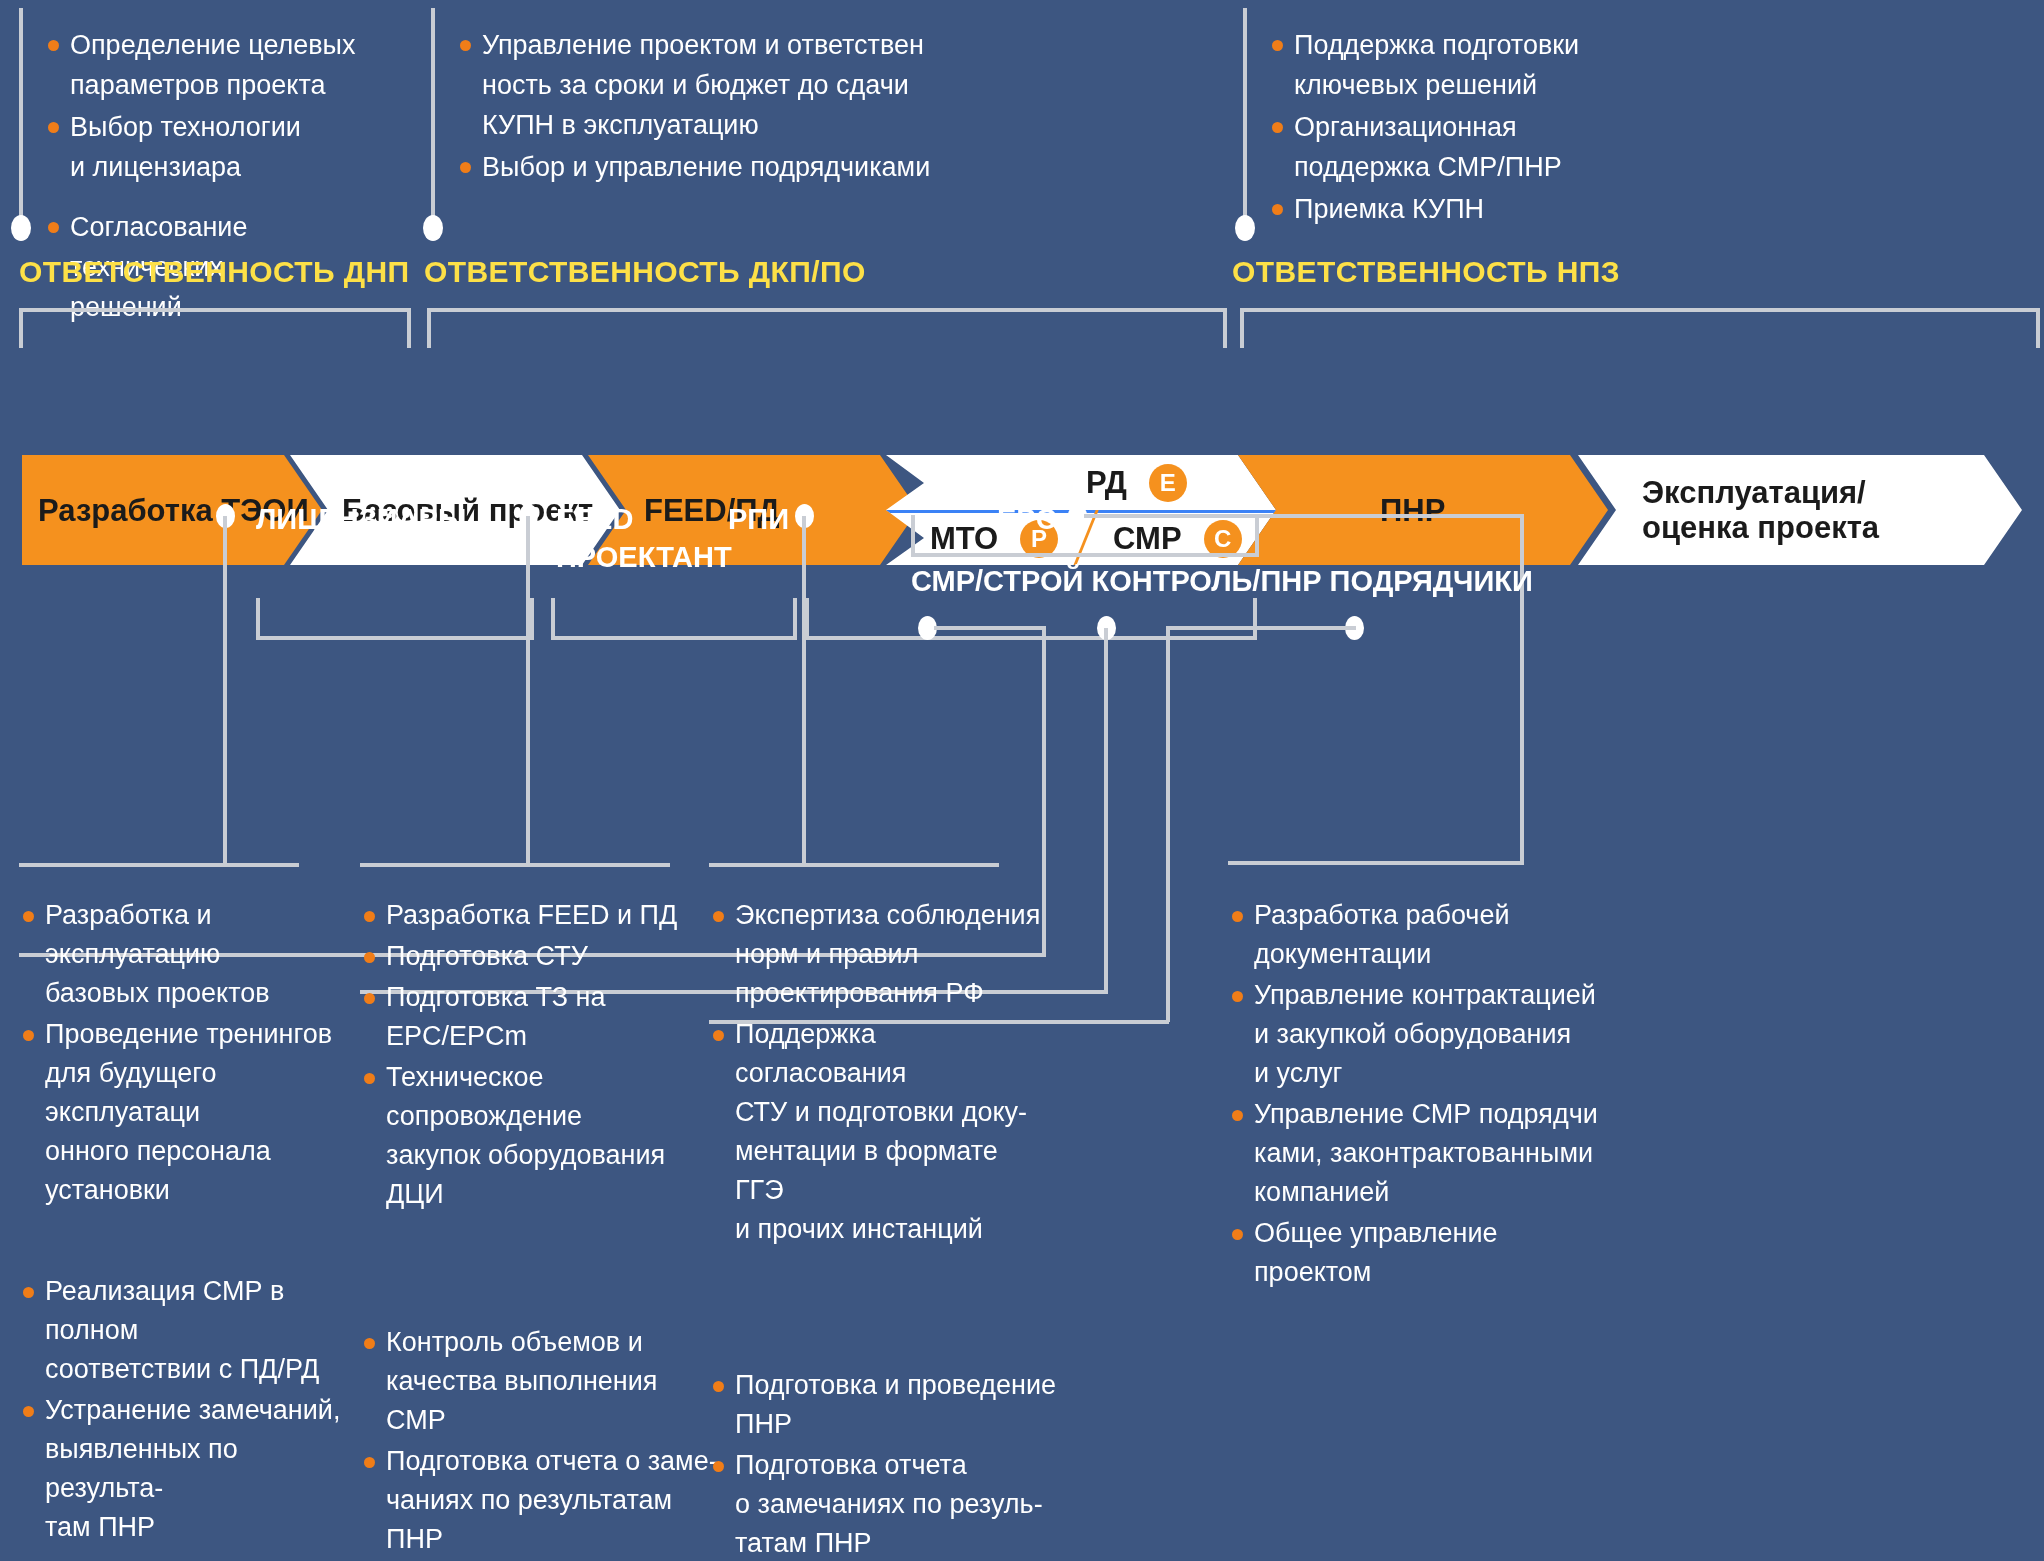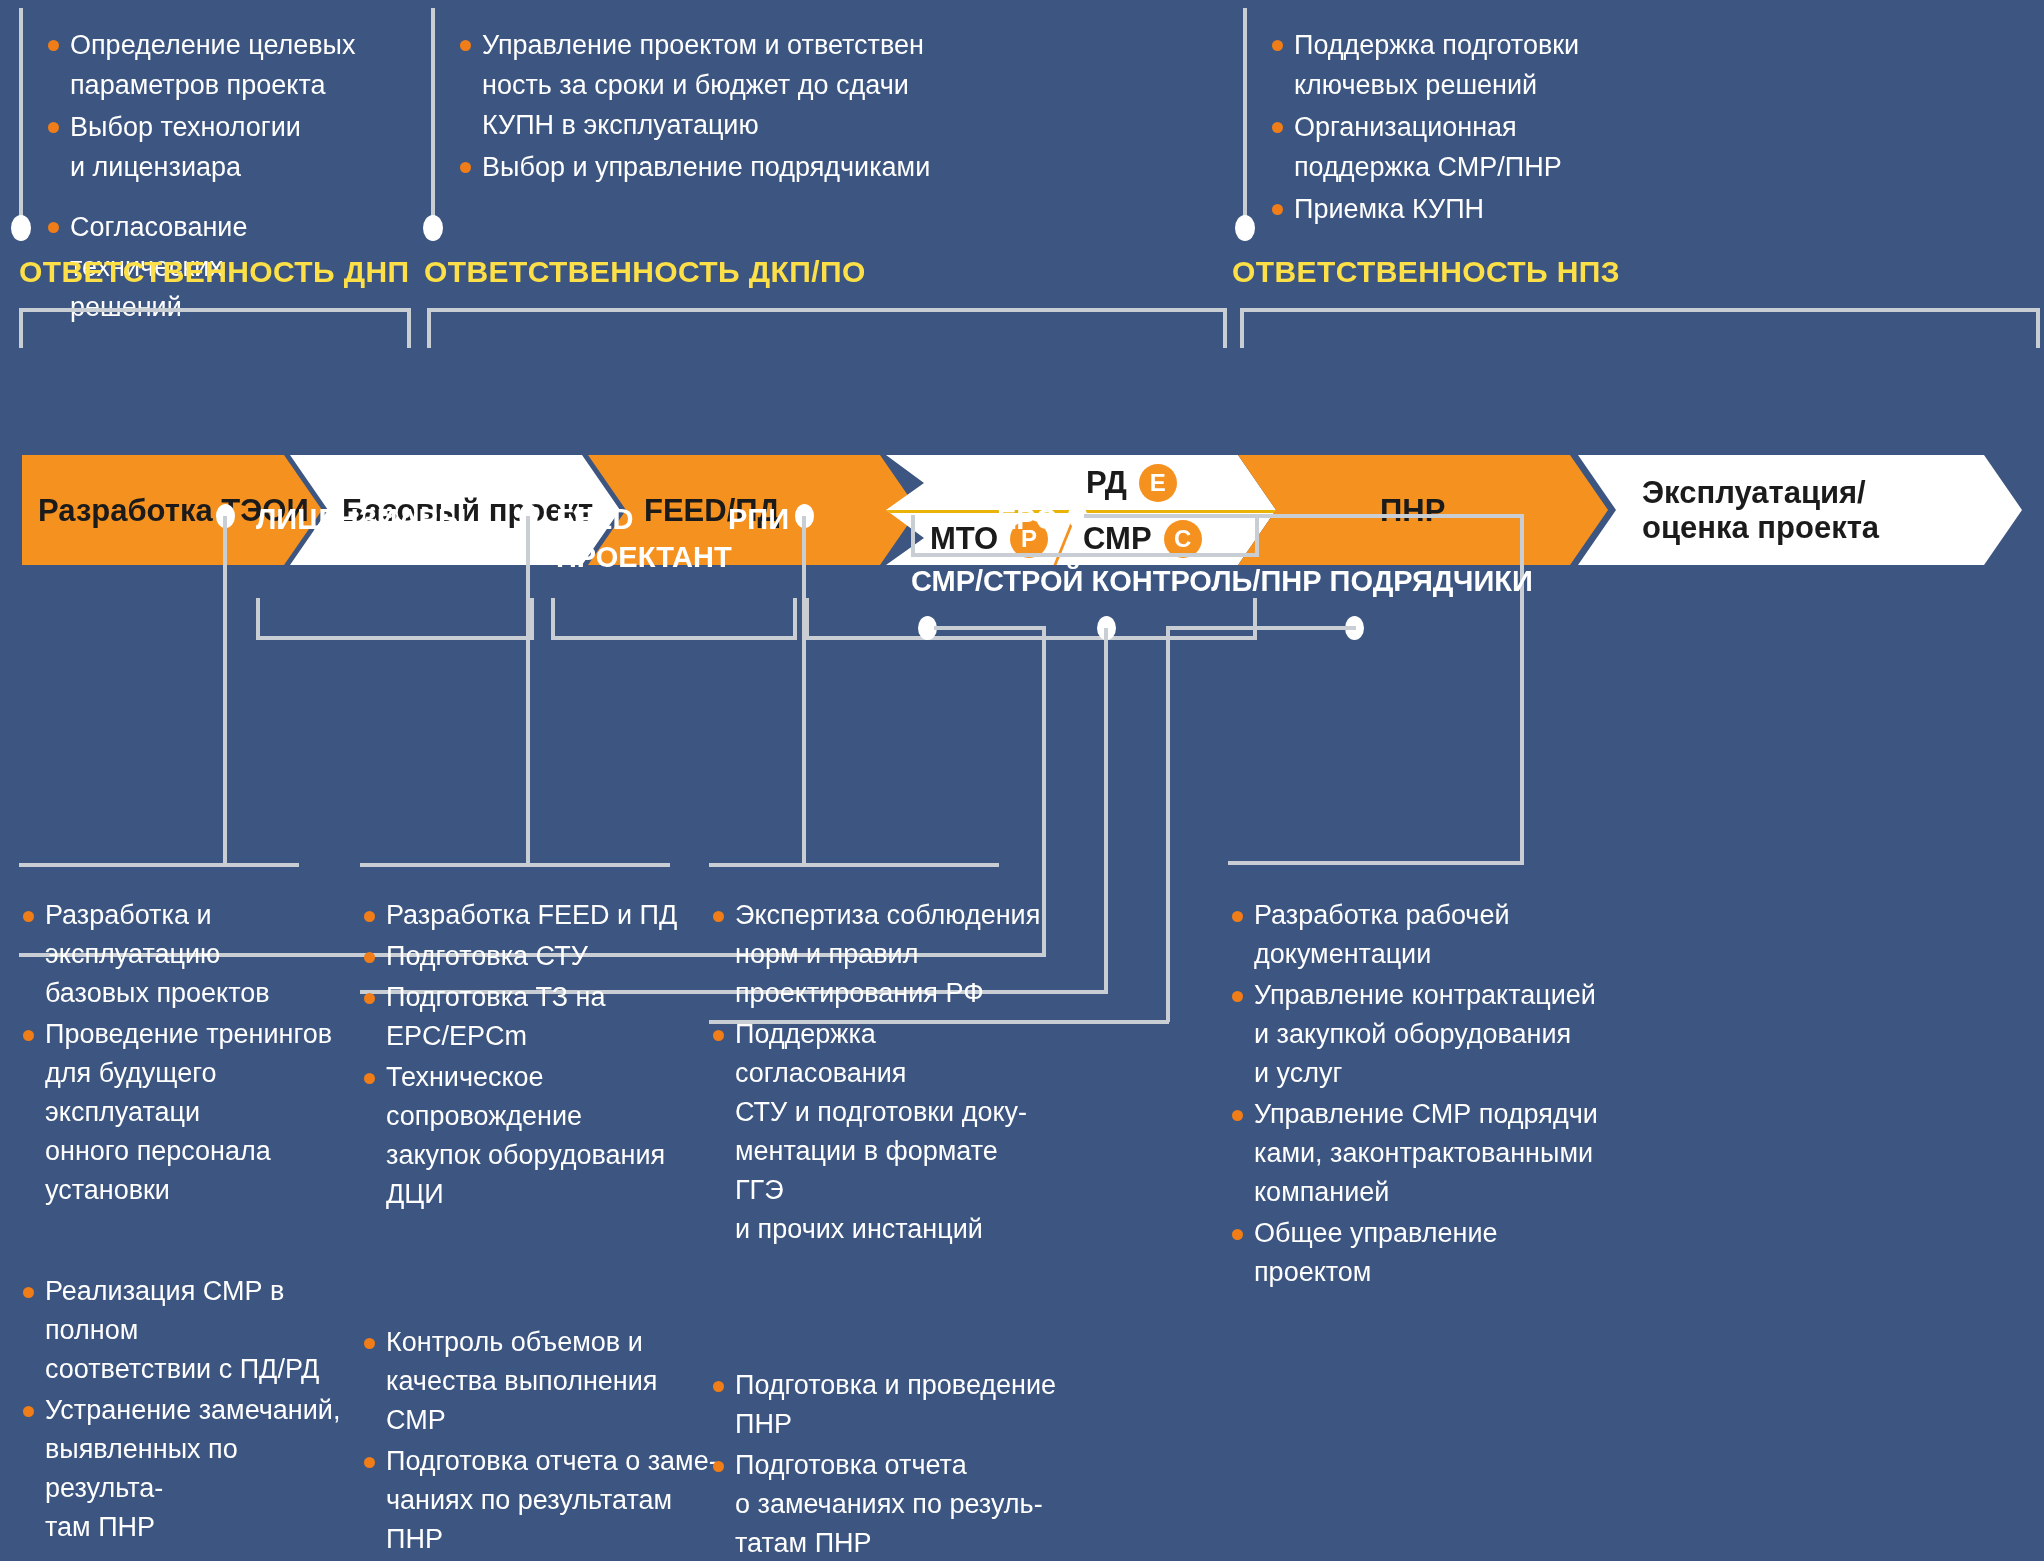--- a/index.html
+++ b/index.html
@@ -78,21 +78,21 @@
   }
   .seg.orange{background:#f5911e;}
   .seg.white{background:#ffffff;}
   .seg.orange .lbl{color:#1b1b1b;}
   .seg.white  .lbl{color:#1b1b1b;}
 
   
   .split{position:absolute;top:0;height:110px;}
   .split .half{
     position:absolute;left:0;width:100%;height:55px;
-    display:flex;align-items:center;
+    display:flex;align-items:center;gap:10px;
   }
   .split .top{top:0;}
   .split .bot{top:55px;}
   .badge{
     display:inline-flex;align-items:center;justify-content:center;
     width:38px;height:38px;border-radius:50%;
     background:#f5911e;color:#ffffff;
     font-size:24px;font-weight:bold;
     margin-left:12px;
   }
@@ -162,21 +162,21 @@
       <span class="lbl" style="margin-left:56px;">FEED/ПД</span>
     </div>
 
     <div class="split" style="left:864px;width:390px;">
 
       <div class="seg white half top" style="left:0;width:390px;height:55px;clip-path:polygon(0 0, 352px 0, 390px 55px, 0 55px, 38px 28px);">
         <span class="cellname" style="margin-left:200px;">РД</span>
         <span class="badge">E</span>
       </div>
 
-      <div class="seg white half bot" style="left:0;width:390px;height:55px;clip-path:polygon(0 0, 390px 0, 352px 55px, 0 55px, 38px 28px);border-top:3px solid #eab308;box-sizing:border-box;">
+      <div class="seg white half bot" style="left:0;width:390px;height:55px;clip-path:polygon(0 0, 390px 0, 352px 55px, 0 55px, 38px 28px);border-top:3px solid #3b82f6;box-sizing:border-box;">
         <span class="cellname" style="margin-left:44px;">МТО</span>
         <span class="badge">P</span>
         <span style="display:inline-block;width:3px;height:58px;background:#f5911e;transform:skewX(-22deg);margin:0 16px;"></span>
         <span class="cellname">СМР</span>
         <span class="badge">C</span>
       </div>
     </div>
 
     <div class="seg orange" style="left:1216px;width:370px;clip-path:polygon(0 0, 332px 0, 370px 55px, 332px 110px, 0 110px, 38px 55px);">
       <span class="lbl" style="margin-left:142px;">ПНР</span>

